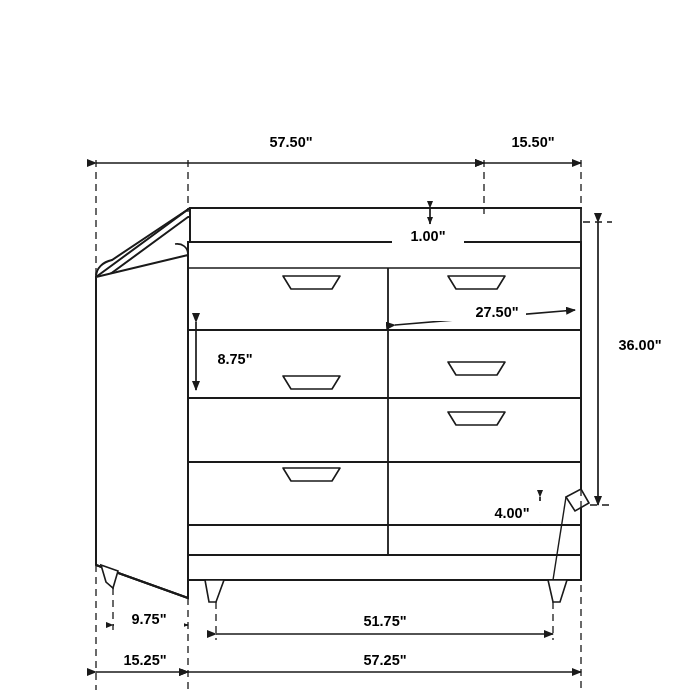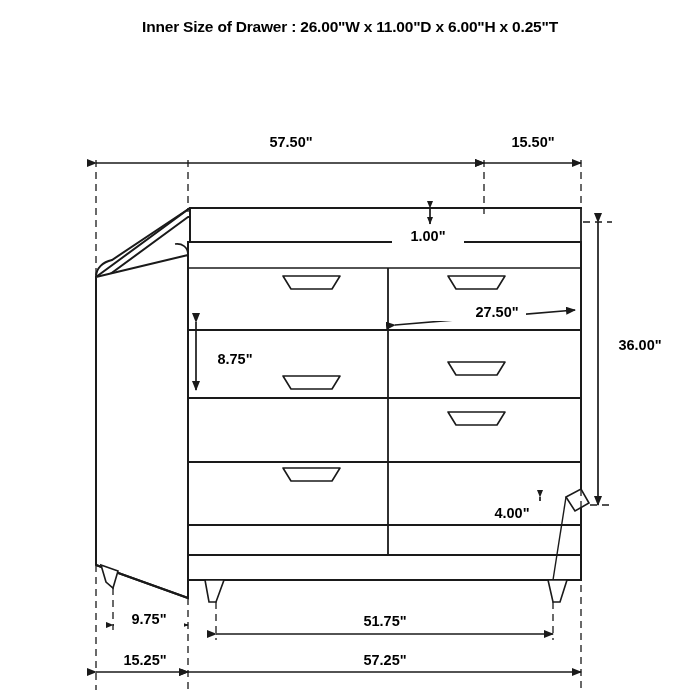--- a/index.html
+++ b/index.html
@@ -40,21 +40,20 @@
     font-size: 14.5px;
     font-weight: bold;
     fill: #000000;
   }
 </style>
 </head>
 <body>
 
 <div id="stage">
 
-  <div id="title">Inner Size of Drawer : 26.00"W x 11.00"D x 6.00"H x 0.25"T</div>
 
   <svg id="diagram" width="700" height="700" viewBox="0 0 700 700">
     <defs>
       <marker id="ah" markerWidth="10" markerHeight="8" refX="9" refY="4" orient="auto" markerUnits="userSpaceOnUse">
         <path d="M0,0 L10,4 L0,8 z" fill="#1a1a1a"></path>
       </marker>
       <marker id="ahs" markerWidth="8" markerHeight="6.5" refX="7.5" refY="3.25" orient="auto" markerUnits="userSpaceOnUse">
         <path d="M0,0 L8,3.25 L0,6.5 z" fill="#1a1a1a"></path>
       </marker>
     </defs>

